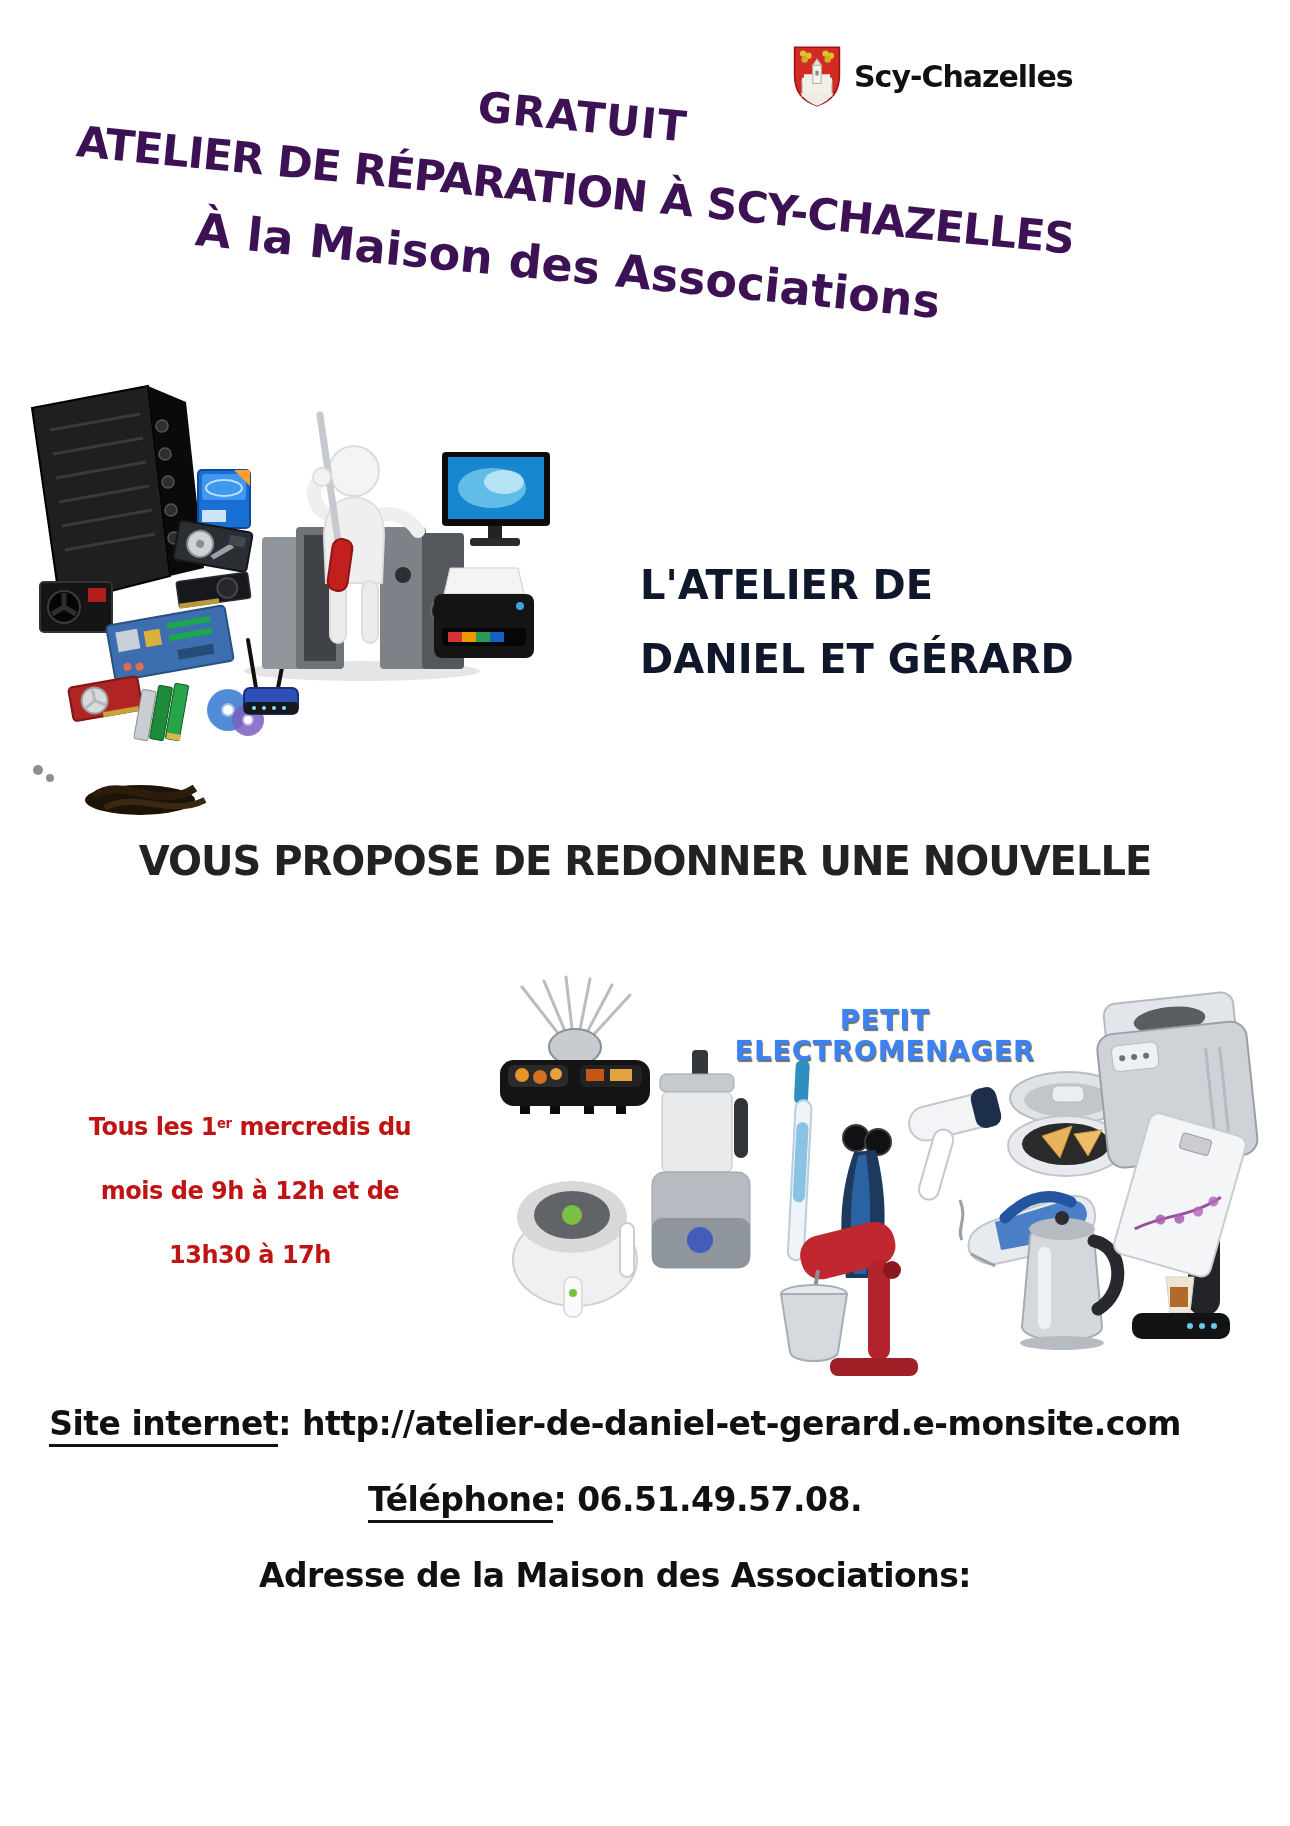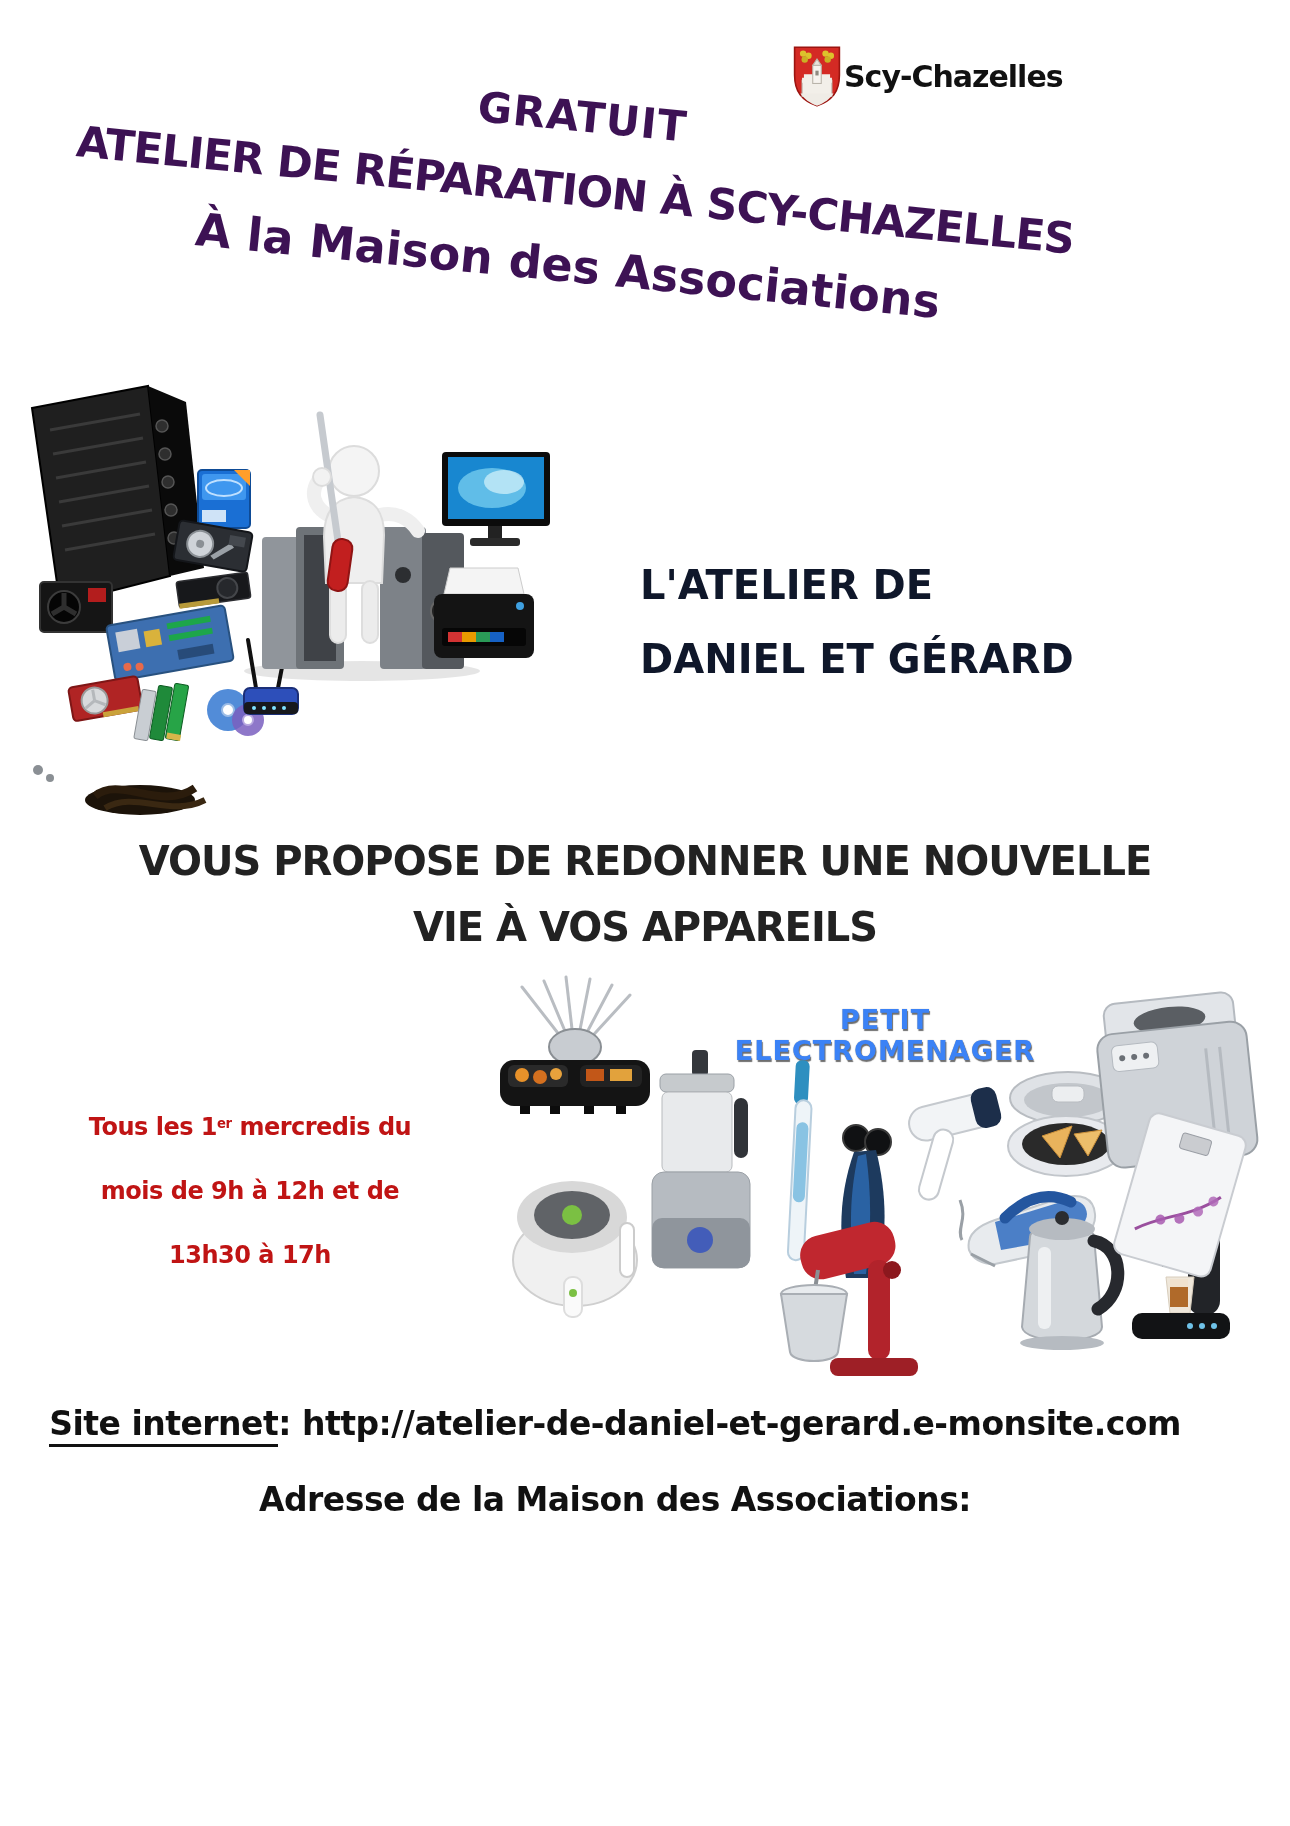--- a/index.html
+++ b/index.html
@@ -2,21 +2,21 @@
 <html><head>
 <meta charset="utf-8">
 <style>
   html,body{margin:0;padding:0;}
   body{
     width:1290px;height:1826px;background:#ffffff;position:relative;overflow:hidden;
     font-family:"DejaVu Sans", sans-serif;color:#161616;
   }
   .abs{position:absolute;}
   
-  .logo{left:790px;top:44px;display:flex;align-items:center;}
+  .logo{left:790px;top:44px;display:flex;align-items:center;gap:10px;}
   .logo svg{display:block;}
   .logo .commune{font-size:30px;font-weight:bold;letter-spacing:-1px;color:#111;}
   
   .title-block{
     left:-10px;top:92px;width:1170px;text-align:center;
     transform:rotate(5.6deg);transform-origin:50% 50%;
     color:#3d1254;font-weight:bold;
   }
   .title-block .t1{font-size:42px;margin-bottom:24px;letter-spacing:1px;}
   .title-block .t2{font-size:43px;margin-bottom:24px;white-space:nowrap;letter-spacing:-1px;}
@@ -226,21 +226,20 @@
     </g>
   </svg>
 
   <div class="abs atelier">
     <div>L'ATELIER DE</div>
     <div>DANIEL ET GÉRARD</div>
   </div>
 
   <div class="abs propose">
     <div>VOUS PROPOSE DE REDONNER UNE NOUVELLE</div>
-    <div>VIE À VOS APPAREILS</div>
   </div>
 
   <div class="abs schedule">
     <div><span>Tous les 1</span><sup>er</sup><span> mercredis du</span></div>
     <div>mois de 9h à 12h et de</div>
     <div>13h30 à 17h</div>
   </div>
 
   <div class="abs petit-caption">PETIT ELECTROMENAGER</div>
 
@@ -380,16 +379,17 @@
       <rect x="58" y="128" width="88" height="18" rx="8" fill="#9e1f26"></rect>
       <circle cx="120" cy="40" r="9" fill="#8c181e"></circle>
       <line x1="46" y1="40" x2="42" y2="66" stroke="#8a8f94" stroke-width="4"></line>
       <ellipse cx="42" cy="64" rx="33" ry="9" fill="#e8ebee" stroke="#a9aeb4" stroke-width="2"></ellipse>
       <path d="M9,64 L75,64 L66,122 C64,134 20,134 18,122 Z" fill="#d6dade" stroke="#a9aeb4" stroke-width="2"></path>
     </g>
   </svg>
 
   <div class="abs contact">
     <div class="line"><span class="ul">Site internet</span><span>: </span><span>http://atelier-de-daniel-et-gerard.e-monsite.com</span></div>
+    <div class="line"><span class="ul">Téléphone</span><span>: </span><span>06.51.49.57.08.</span></div>
     <div class="line">Adresse de la Maison des Associations:</div>
   </div>
 
 </div>
 
 </body></html>

